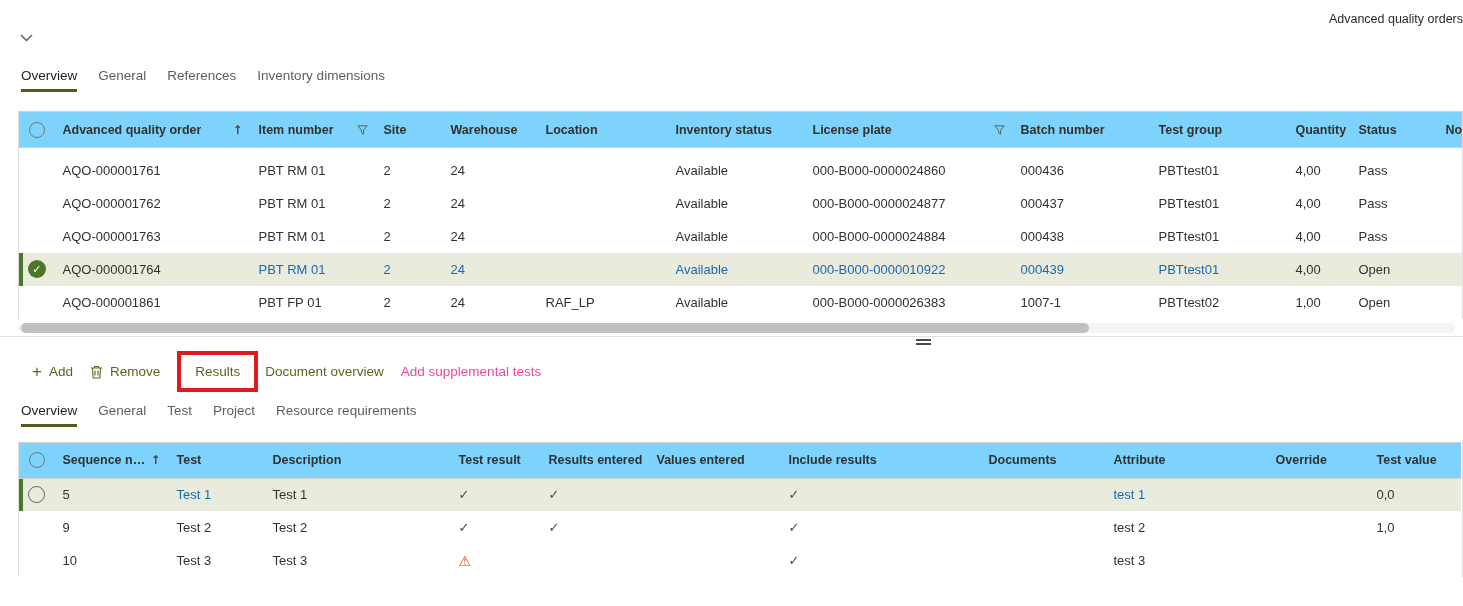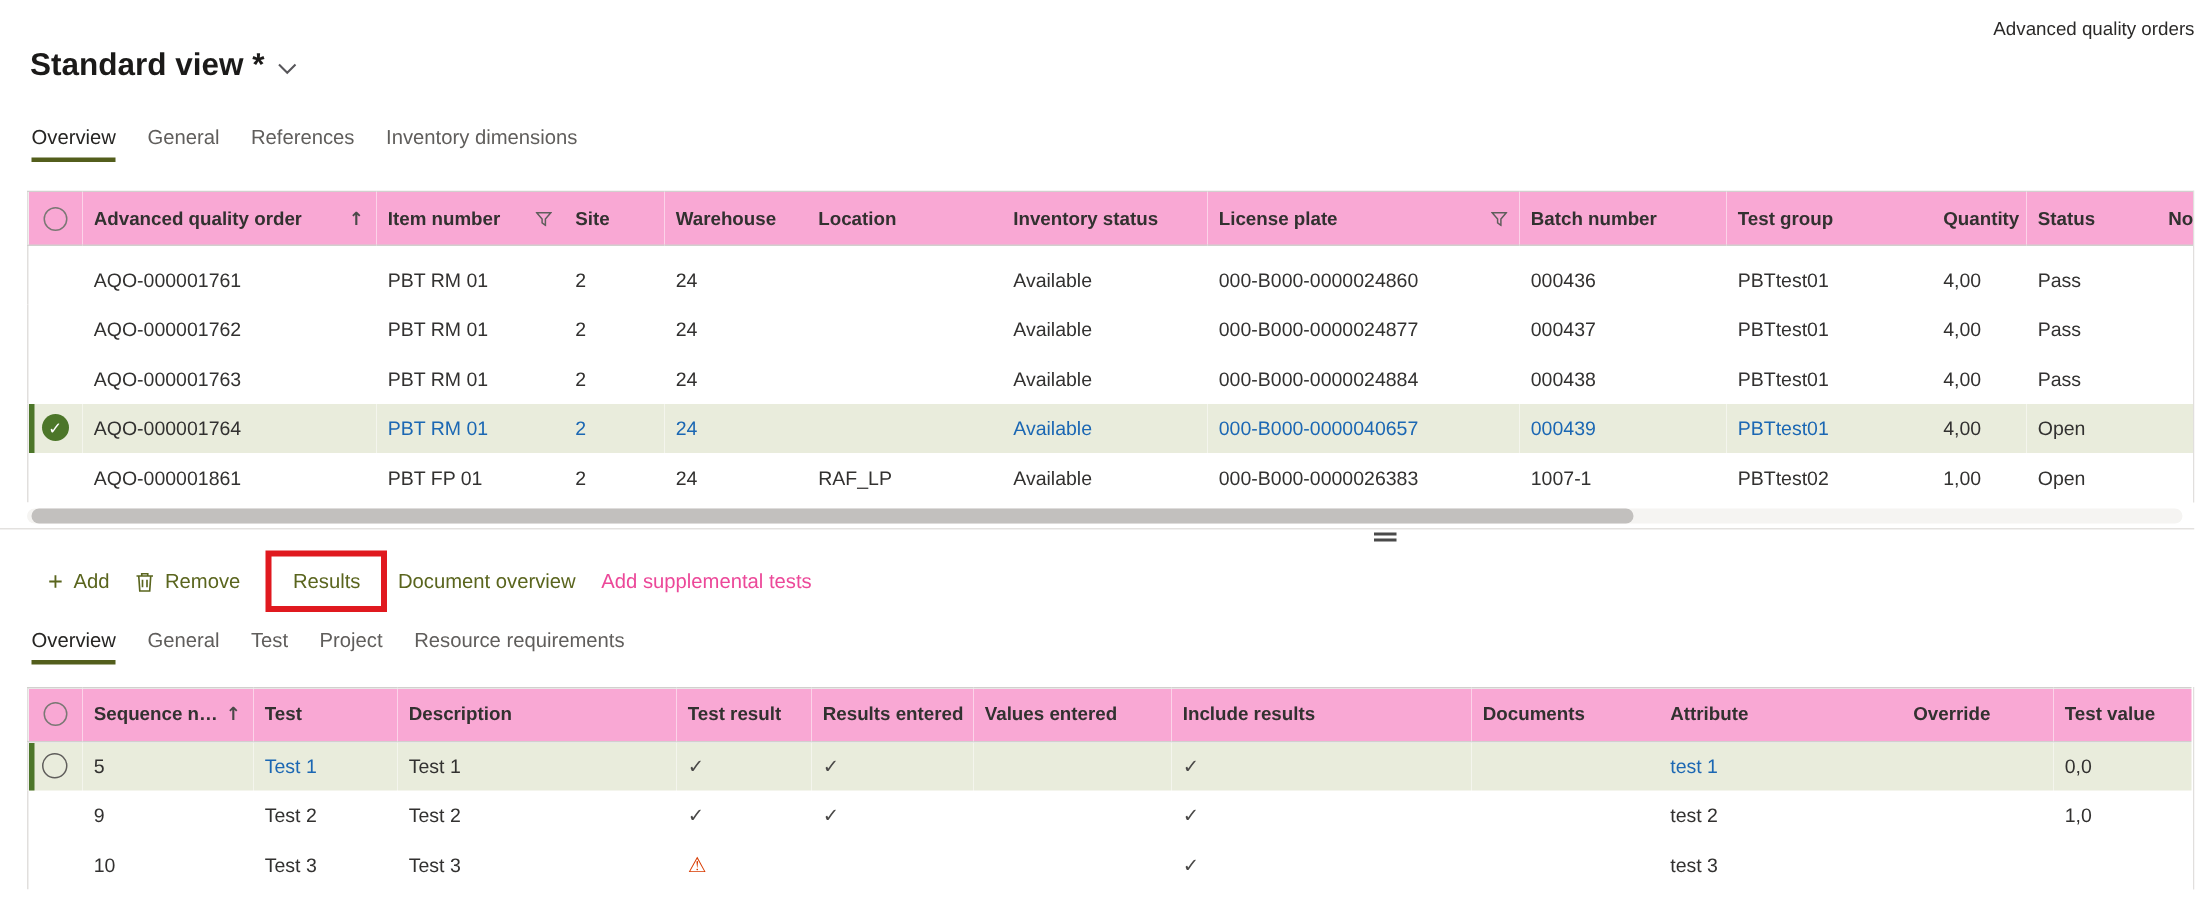--- a/index.html
+++ b/index.html
@@ -25,21 +25,21 @@
   
   .grid-viewport { margin-left:18px; width:1445px; overflow:hidden; border-right:1px solid #e1dfdd; }
   .gv1 { margin-top:19px; }
   .gv2 { margin-top:15px; }
   table.grid { border-collapse:collapse; table-layout:fixed; background:#fff;
                font-size:13px; color:#323130; border-left:1px solid #e1dfdd; }
   .g1 { width:1542px; }
   .g2 { width:1442px; }
   th { font-weight:600; font-size:12.5px; text-align:left; height:36px; padding:0 8px;
        border-top:1px solid #d2d0ce; border-bottom:1px solid #d2d0ce;
-       white-space:nowrap; overflow:hidden; background:#f9a8d4; }
+       white-space:nowrap; overflow:hidden; background:#7dd3fc; }
   td { height:33px; padding:0 8px; white-space:nowrap; overflow:hidden; }
   tr.spacer td { height:6px; padding:0; }
   tr.sel td { background:#e9ecdc; }
   tr.sel td:first-child { box-shadow: inset 4px 0 0 #4c7629; }
   .num { text-align:left; }
   .link { color:#1b67b3; }
   .hflex { display:flex; justify-content:space-between; align-items:center; }
   .hlbl { overflow:hidden; text-overflow:ellipsis; white-space:nowrap; }
   .sorticon { color:#4a4948; font-size:12px; margin-left:4px; font-family:"DejaVu Sans",sans-serif; }
   .c-sel { text-align:center; padding:0; }
@@ -70,21 +70,20 @@
   .red-box .tbtn { margin-right:0; }
 </style>
 </head>
 <body>
 
 <div class="page">
 
   <div class="caption">Advanced quality orders</div>
 
   <div class="title-row">
-    <h1 class="title">Standard view *</h1>
     <svg class="chev" width="13" height="8" viewBox="0 0 13 8">
         <path d="M1 1l5.5 5.5L12 1" fill="none" stroke="#57565a" stroke-width="1.4"></path>
       </svg>
   </div>
 
   <div class="tabs">
     <span class="tab active">Overview</span>
     <span class="tab">General</span>
     <span class="tab">References</span>
     <span class="tab">Inventory dimensions</span>
@@ -195,21 +194,21 @@
         <tr class="sel">
           <td class="c-sel"><span class="circle-checked">
                 <span>✓</span>
               </span></td>
           <td>AQO-000001764</td>
           <td class="link">PBT RM 01</td>
           <td class="link">2</td>
           <td class="link">24</td>
           <td></td>
           <td class="link">Available</td>
-          <td class="link">000-B000-0000040657</td>
+          <td class="link">000-B000-0000010922</td>
           <td class="link">000439</td>
           <td class="link">PBTtest01</td>
           <td class="num">4,00</td>
           <td>Open</td>
           <td></td>
         </tr>
         <tr>
           <td class="c-sel"></td>
           <td>AQO-000001861</td>
           <td>PBT FP 01</td>

